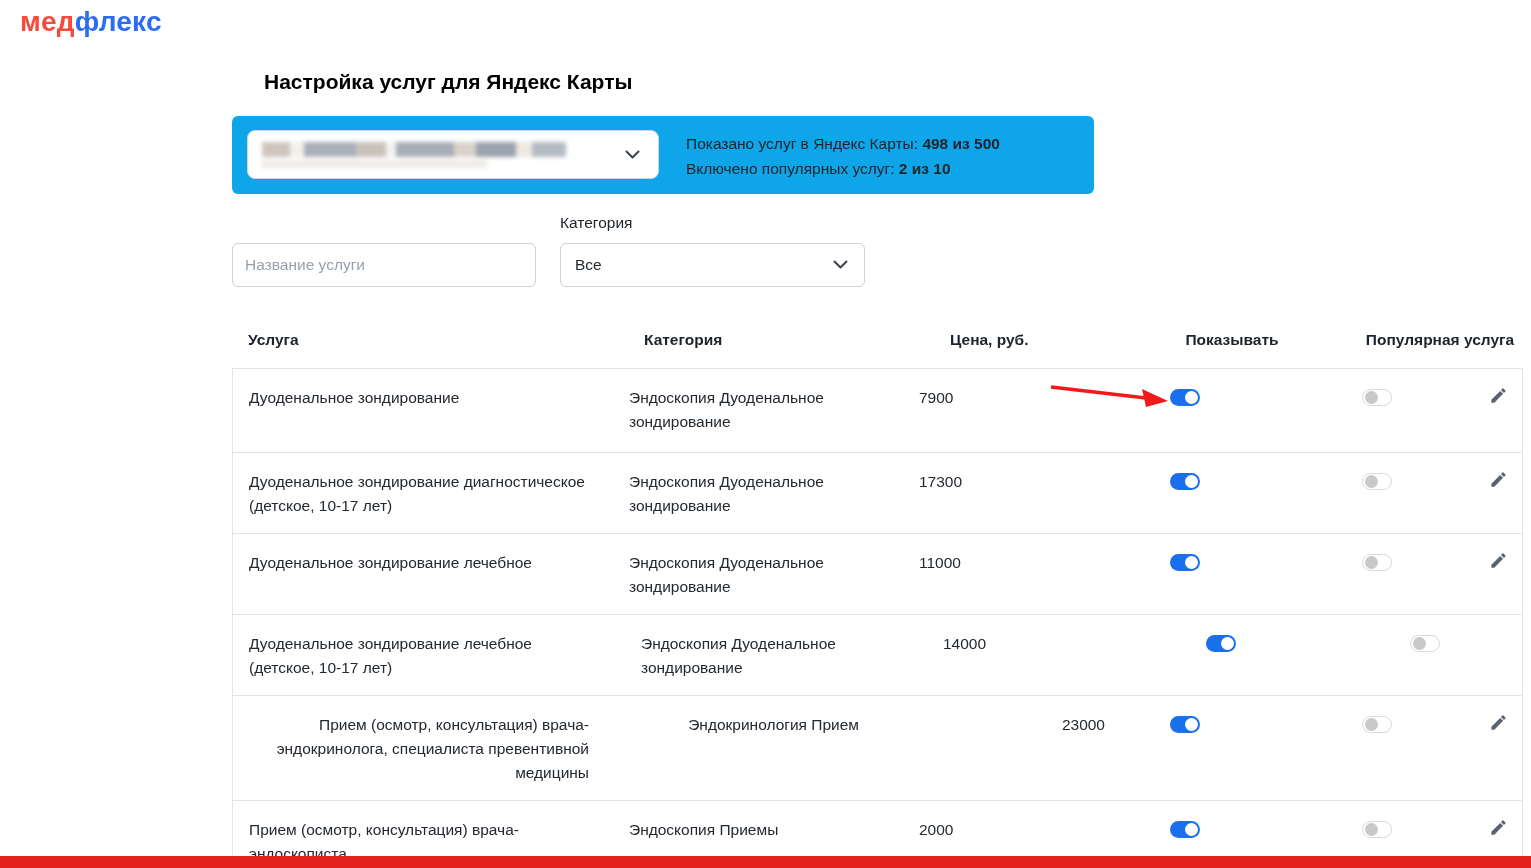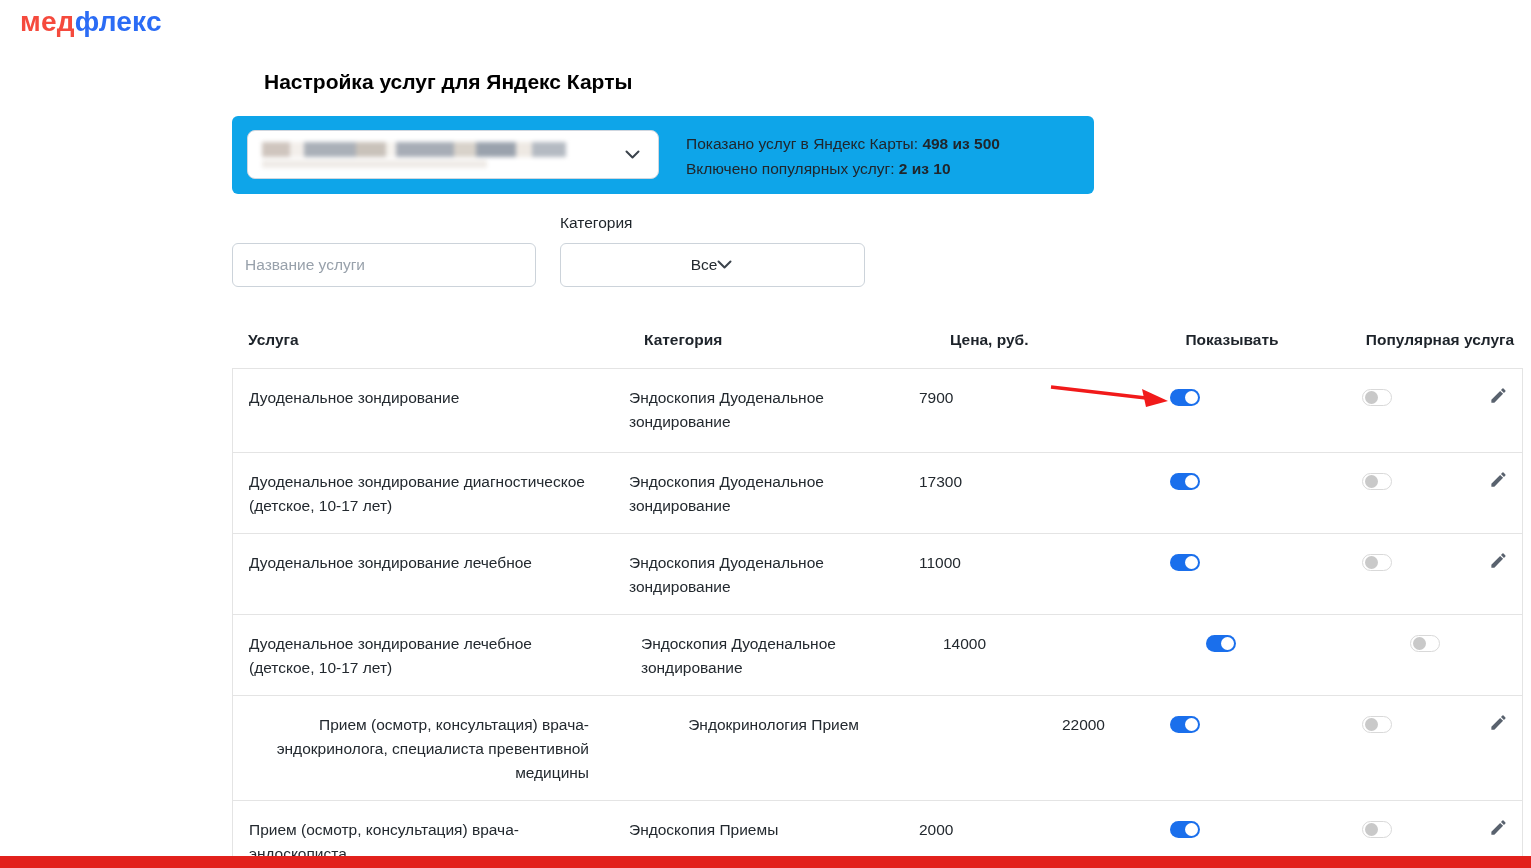--- a/index.html
+++ b/index.html
@@ -28,21 +28,21 @@
   .sum-text b { font-weight:700; }
 
   
   .filter-label { position:absolute; left:560px; top:214px; font-size:15.5px; color:#20262c; }
   .name-input { position:absolute; left:232px; top:243px; width:304px; height:44px;
     border:1px solid #ccd3da; border-radius:6px; padding:0 12px; font-size:15.5px;
     font-family:"Liberation Sans", sans-serif; color:#23292f; outline:none; }
   .name-input::placeholder { color:#98a1ab; }
   .cat-select { position:absolute; left:560px; top:243px; width:305px; height:44px;
     border:1px solid #ccd3da; border-radius:6px; background:#fff; cursor:pointer;
-    display:flex; align-items:center; justify-content:center; padding:0 16px 0 14px; font-size:15.5px; }
+    display:flex; align-items:center; justify-content:space-between; padding:0 16px 0 14px; font-size:15.5px; }
 
   
   .table { position:absolute; left:232px; top:322px; width:1291px; }
   .grid { display:grid; grid-template-columns:396px 290px 186px 160px 224px 1fr; }
   .thead { font-weight:700; font-size:15.5px; color:#1d232a; padding-bottom:0; height:46px;gap:16px; }
   .thead .th { padding-top:9px; }
   .th-service { padding-left:16px; }
   .th-show, .th-popular { text-align:center; }
   .th-info { display:flex; justify-content:flex-end; padding-right:10px; }
   .info-icon { width:21px; height:21px; border:1.7px solid #262c33; border-radius:50%;
@@ -214,21 +214,21 @@
       <div class="td c-edit">
           <span class="pencil"><svg width="19" height="19" viewBox="0 0 24 24">
               <path fill="#59626e" d="M3 17.25V21h3.75L17.81 9.94l-3.75-3.75L3 17.25zM20.71 7.04c.39-.39.39-1.02 0-1.41l-2.34-2.34a.9959.9959 0 0 0-1.41 0l-1.83 1.83 3.75 3.75 1.83-1.83z"></path>
             </svg></span>
         </div>
     </div>
 
     <div class="grid trow r4">
       <div class="td c-service">Прием (осмотр, консультация) врача-эндокринолога, специалиста превентивной медицины</div>
       <div class="td c-category">Эндокринология Прием</div>
-      <div class="td c-price">22000</div>
+      <div class="td c-price">23000</div>
       <div class="td c-show">
           <span class="toggle on">
             <span class="knob"></span>
           </span>
         </div>
       <div class="td c-popular">
           <span class="toggle off">
             <span class="knob"></span>
           </span>
         </div>

